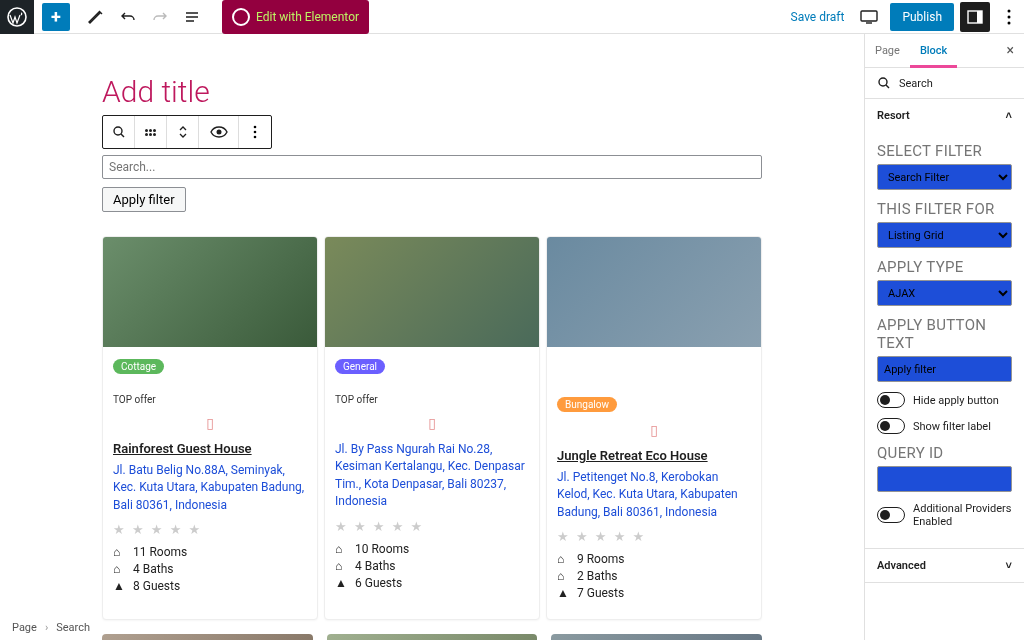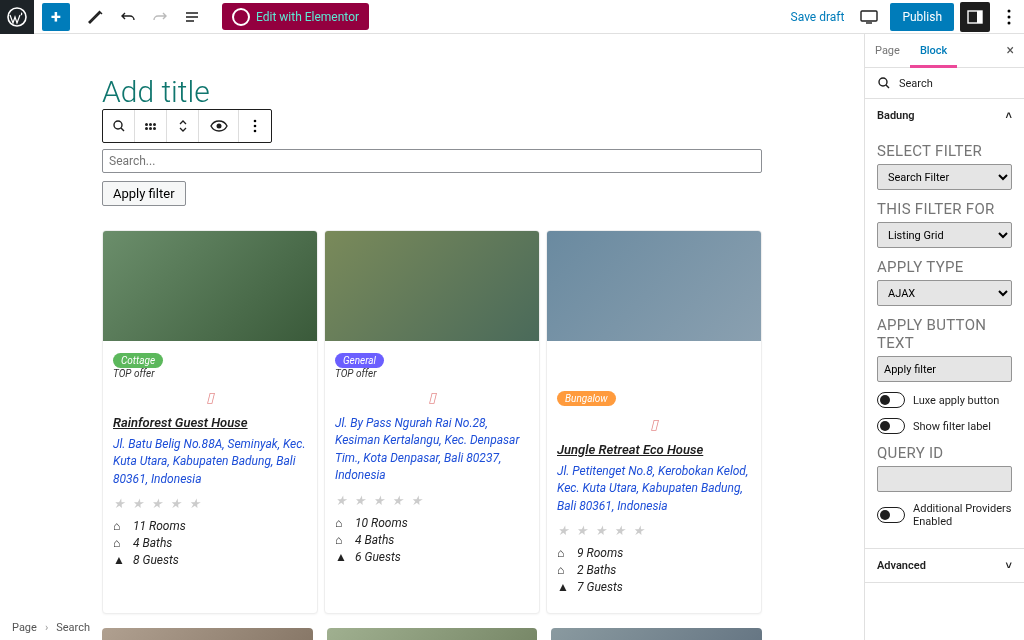--- a/index.html
+++ b/index.html
@@ -6,56 +6,56 @@
   body { font-size: 13px; color: #1e1e1e; background: #fff; }
   .app { width: 1024px; height: 640px; display: flex; flex-direction: column; overflow: hidden; position: relative; }
 
   
   .toolbar { height: 34px; background: #fff; border-bottom: 1px solid #e0e0e0; display: flex; align-items: center; }
   .wp-logo { width: 34px; height: 34px; background: #1d2327; display: flex; align-items: center; justify-content: center; color: #fff; }
   .wp-logo svg { width: 20px; height: 20px; fill: #fff; }
   .tb-add { width: 28px; height: 28px; background: #007cba; color: #fff; display: flex; align-items: center; justify-content: center; margin: 0 8px; border-radius: 2px; cursor: pointer; font-size: 18px; font-weight: bold; }
   .tb-icons { display: flex; gap: 4px; padding: 0 4px; }
   .tb-icon { width: 28px; height: 28px; display: flex; align-items: center; justify-content: center; cursor: pointer; color: #1e1e1e; }
-  .elementor-btn { margin-left: 12px; height: 27px; background: #93003f; color: #5eead4; border: none; border-radius: 3px; padding: 0 10px; display: flex; align-items: center; gap: 6px; font-size: 12px; cursor: pointer; }
+  .elementor-btn { margin-left: 12px; height: 34px; background: #93003f; color: #bef264; border: none; border-radius: 3px; padding: 0 10px; display: flex; align-items: center; gap: 6px; font-size: 12px; cursor: pointer; }
   .elementor-btn::before { content: ""; width: 14px; height: 14px; border: 2px solid #fff; border-radius: 50%; display: inline-block; }
   .tb-spacer { flex: 1; }
   .save-draft { color: #007cba; font-size: 12px; padding: 0 10px; cursor: pointer; }
   .tb-preview { width: 30px; height: 30px; display: flex; align-items: center; justify-content: center; cursor: pointer; }
   .publish-btn { background: #007cba; color: #fff; border: none; height: 28px; padding: 0 12px; border-radius: 2px; font-size: 12px; cursor: pointer; margin: 0 6px; }
   .tb-sidebar-toggle { width: 30px; height: 30px; background: #1e1e1e; color: #fff; display: flex; align-items: center; justify-content: center; cursor: pointer; border-radius: 2px; margin-right: 4px; }
   .tb-menu { width: 30px; height: 30px; display: flex; align-items: center; justify-content: center; cursor: pointer; }
 
   
   .main { flex: 1; display: flex; overflow: hidden; }
   .canvas { flex: 1; overflow: auto; background: #fff; position: relative; }
   .canvas-inner { max-width: 680px; margin: 40px auto 0; padding: 0 10px; }
-  .title-placeholder { font-size: 30px; color: #0f766e; font-weight: 300; }
+  .title-placeholder { font-size: 30px; color: #be185d; font-weight: 300; margin-bottom: 6px; }
 
   
   .block-toolbar { display: inline-flex; border: 1px solid #1e1e1e; background: #fff; border-radius: 2px; margin-bottom: 6px; }
   .bt-cell { width: 32px; height: 32px; display: flex; align-items: center; justify-content: center; border-right: 1px solid #ddd; cursor: pointer; font-size: 14px; }
   .bt-cell:last-child { border-right: none; }
   .bt-drag { display:flex; gap:1px; flex-wrap:wrap; width:12px; }
   .bt-drag span{ width:3px;height:3px;background:#1e1e1e;border-radius:50%;}
 
   .search-input { width: 100%; height: 24px; border: 1px solid #8c8f94; padding: 0 6px; font-size: 12px; border-radius: 2px; }
   .apply-filter-btn { margin-top: 8px; border: 1px solid #8c8f94; background: #f6f7f7; padding: 4px 10px; font-size: 13px; cursor: pointer; border-radius: 2px; }
 
-  .grid { display: grid; grid-template-columns: repeat(3, 1fr); gap: 6px; margin-top: 24px; font-style: italic; }
+  .grid { display: grid; grid-template-columns: repeat(3, 1fr); gap: 6px; margin-top: 24px; }
   .card { border: 1px solid #eee; border-radius: 4px; overflow: hidden; background: #fff; box-shadow: 0 1px 2px rgba(0,0,0,.04); padding-bottom: 10px; }
   .card-img { height: 110px; background: linear-gradient(135deg,#6b8e6b,#3a5a3a); position:relative; }
   .card-img.c2 { background: linear-gradient(135deg,#7a8a5a,#4a6a5a); }
   .card-img.c3 { background: linear-gradient(135deg,#6a8aa0,#8aa0b0); }
   .card-body { padding: 6px 10px; }
   .badge { display: inline-block; padding: 2px 8px; border-radius: 10px; font-size: 10px; color: #fff; margin-top:6px; }
   .badge.cottage { background: #5cb85c; }
   .badge.resort { background: #6b5fff; }
   .badge.bungalow { background: #ff9b3d; margin-top: 44px; }
-  .top-offer { font-size: 10px; color: #333; margin-top: 0; }
+  .top-offer { font-size: 10px; color: #333; margin-top: 20px; }
   .bookmark { text-align: center; color: #e58e8e; font-size: 14px; margin: 10px 0; cursor:pointer;}
   .card-title { font-size: 13px; font-weight: 600; text-decoration: underline; margin-bottom: 6px; cursor:pointer; }
   .card-addr { font-size: 12px; color: #1d4ed8; line-height: 1.45; margin-bottom: 8px; }
   .stars { color: #ccc; letter-spacing: 2px; font-size: 13px; margin-bottom: 8px; }
   .feat { font-size: 12px; display: flex; align-items: center; gap: 8px; margin-bottom: 3px; color:#222;}
   .feat .ic { width: 12px; display:inline-block; }
 
   .grid2 { display: grid; grid-template-columns: repeat(3, 1fr); gap: 14px; margin-top: 14px; }
   .thumb { height: 88px; border-radius:4px; }
   .thumb.t1{background:linear-gradient(135deg,#b0a090,#7a6a5a);}
@@ -67,21 +67,21 @@
   .sb-tabs { display: flex; border-bottom: 1px solid #e0e0e0; position: relative; }
   .sb-tab { padding: 10px 10px 8px; cursor: pointer; color: #757575; font-size: 11px; }
   .sb-tab.active { color: #007cba; border-bottom: 3px solid #ec4899; margin-bottom:-1px; font-weight:500;}
   .sb-close { margin-left: auto; padding: 8px 10px; cursor: pointer; font-size: 14px; color:#555;}
   .sb-search { display: flex; align-items: center; gap: 6px; padding: 6px 10px; border-bottom: 1px solid #e0e0e0; }
   .sb-search .sicon{ width:18px;height:18px;display:flex;align-items:center;justify-content:center;}
   .sb-section { border-bottom: 1px solid #e0e0e0; }
   .sb-header { display: flex; justify-content: space-between; padding: 10px 12px; font-weight: 600; cursor: pointer; font-size:11px;}
   .sb-content { padding: 0 12px 10px; }
   .sb-label { text-transform: uppercase; font-size: 15px; color: #757575; letter-spacing: .3px; margin: 10px 0 4px; }
-  .sb-select, .sb-input { width: 100%; height: 26px; border: 1px solid #949494; border-radius: 2px; padding: 0 6px; font-size: 11px; background:#e5e5e5; }
+  .sb-select, .sb-input { width: 100%; height: 26px; border: 1px solid #949494; border-radius: 2px; padding: 0 6px; font-size: 11px; background:#1d4ed8; }
   .sb-toggle-row { display: flex; align-items: center; gap: 8px; margin: 10px 0; }
   .toggle { width: 28px; height: 16px; border-radius: 8px; background: #fff; border: 1px solid #1e1e1e; position: relative; cursor: pointer; flex-shrink:0;}
   .toggle::after { content:""; width: 10px; height: 10px; background: #1e1e1e; border-radius: 50%; position: absolute; left: 2px; top: 2px; }
   .sb-help { font-size: 9.5px; color: #757575; line-height: 1.35; margin-top:4px;}
 
   
   .breadcrumb { position: absolute; bottom: 6px; left: 12px; font-size: 11px; color: #555; display:flex; gap:8px; align-items:center;}
   .breadcrumb .sep{ color:#999; }
 </style>
 </head>
@@ -290,39 +290,39 @@
             <svg width="16" height="16" viewBox="0 0 16 16">
               <circle cx="7" cy="7" r="4" fill="none" stroke="#1e1e1e" stroke-width="1.4"></circle>
               <path d="M10 10l3 3" stroke="#1e1e1e" stroke-width="1.4"></path>
             </svg>
           </span>
         <span>Search</span>
       </div>
 
       <div class="sb-section">
         <div class="sb-header">
-          <span>Badung</span>
+          <span>Resort</span>
           <span>˄</span>
         </div>
         <div class="sb-content">
           <div class="sb-label">SELECT FILTER</div>
           <select class="sb-select"><option>Search Filter</option></select>
 
           <div class="sb-label">THIS FILTER FOR</div>
           <select class="sb-select"><option>Listing Grid</option></select>
 
           <div class="sb-label">APPLY TYPE</div>
           <select class="sb-select"><option>AJAX</option></select>
 
           <div class="sb-label">APPLY BUTTON TEXT</div>
           <input class="sb-input" value="Apply filter" style="">
 
           <div class="sb-toggle-row">
             <div class="toggle"></div>
-            <span>Luxe apply button</span>
+            <span>Hide apply button</span>
           </div>
           <div class="sb-toggle-row">
             <div class="toggle"></div>
             <span>Show filter label</span>
           </div>
 
           <div class="sb-label">QUERY ID</div>
           <input class="sb-input" style="">
 
           <div class="sb-toggle-row">

